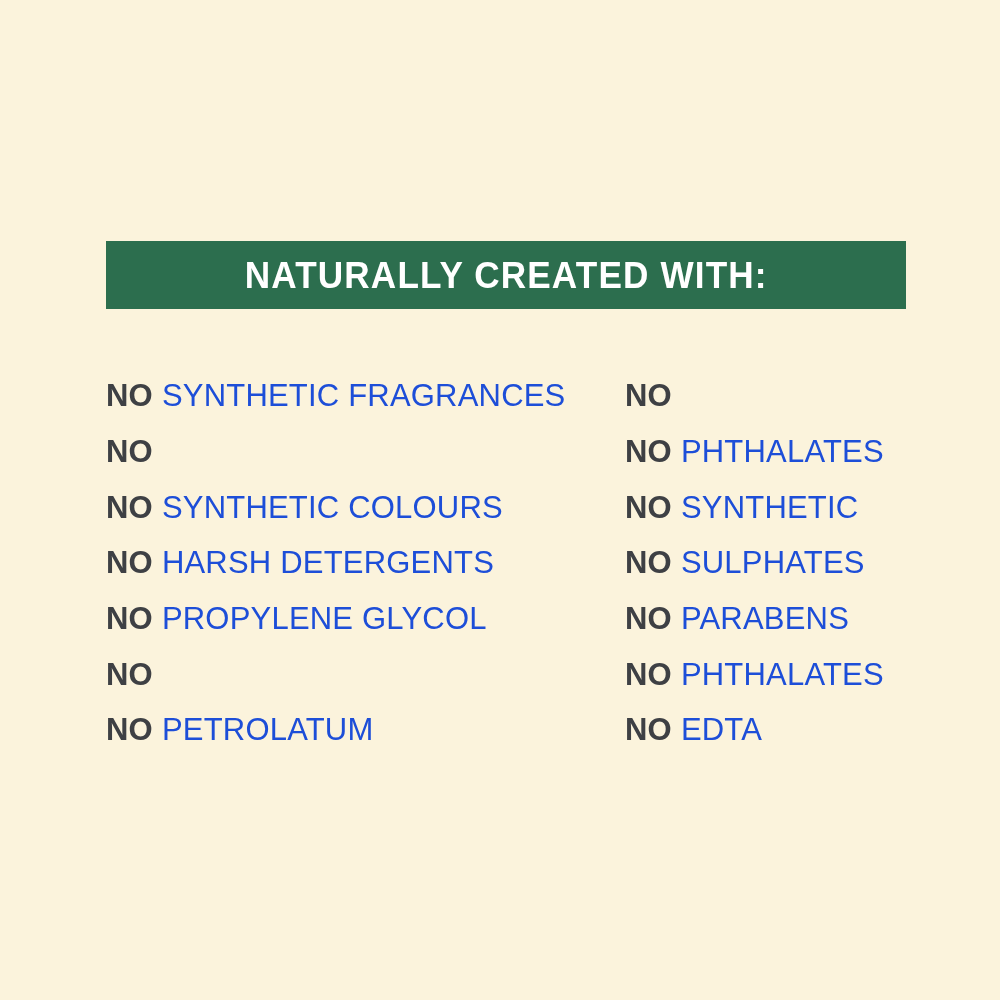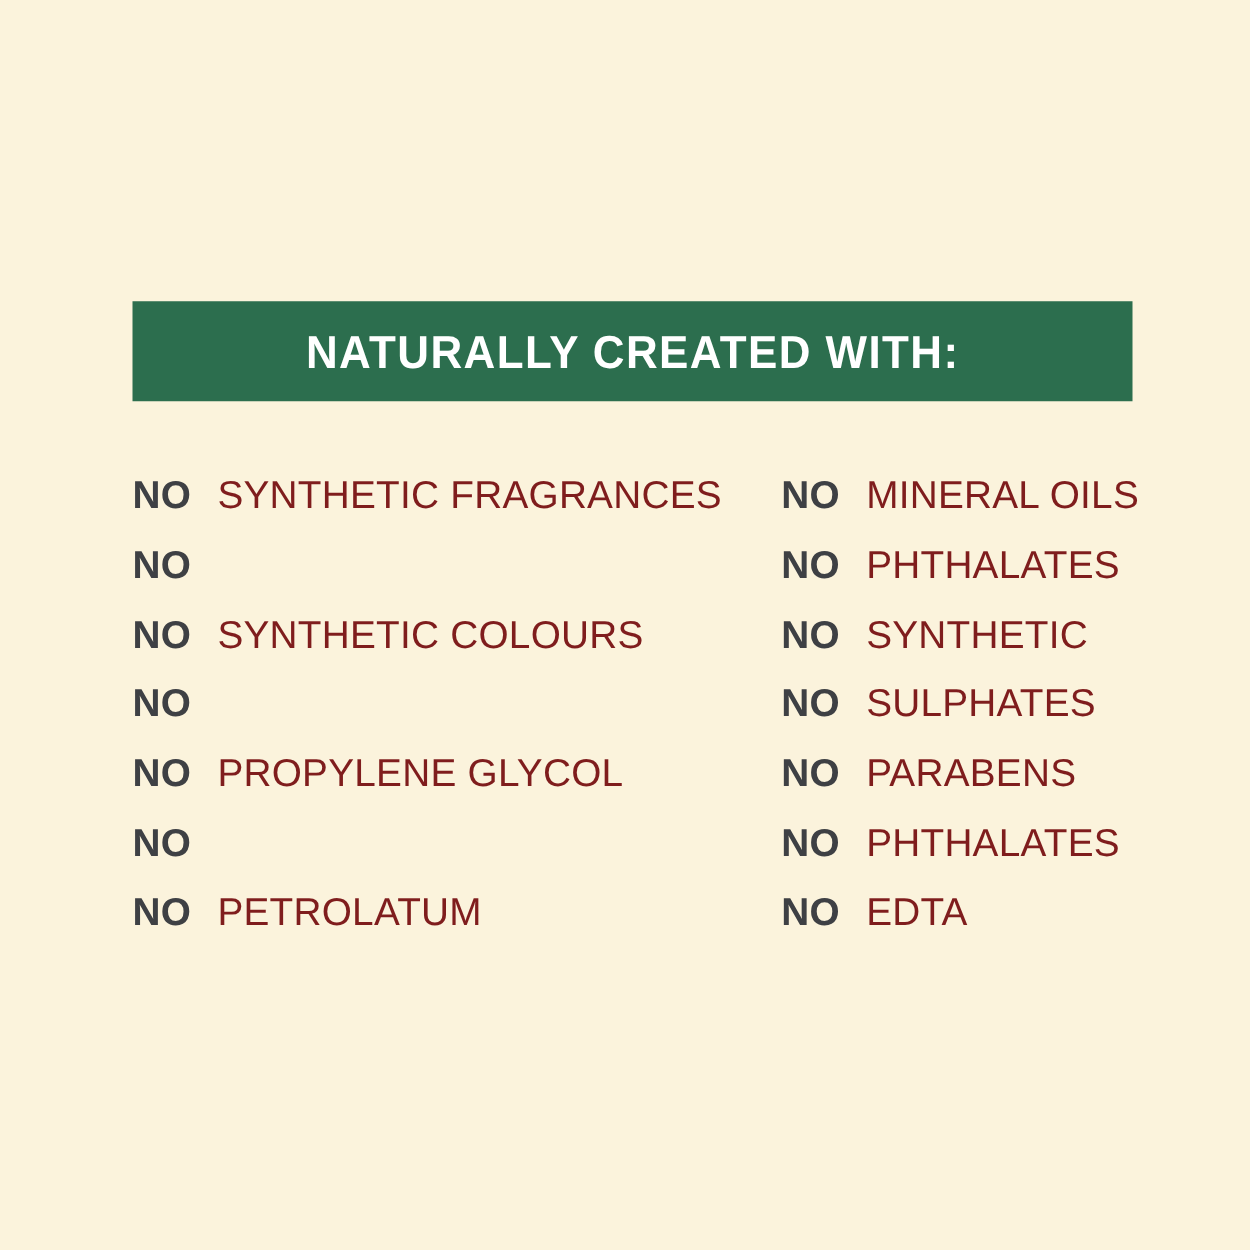--- a/index.html
+++ b/index.html
@@ -20,21 +20,21 @@
     height: 1000px;
     background: #fbf3dc;
   }
 
   
   .banner {
     position: absolute;
     left: 106px;
     top: 241px;
     width: 800px;
-    height: 80px;
+    height: 68px;
     background: #2c6e4e;
     display: flex;
     align-items: center;
     justify-content: center;
     box-sizing: border-box;
   }
   .banner-title {
     color: #ffffff;
     font-family: "Liberation Sans Narrow", "Liberation Sans", sans-serif;
     font-weight: bold;
@@ -71,26 +71,26 @@
     white-space: nowrap;
   }
   .claim-no {
     color: #3e4044;
     font-weight: bold;
     font-size: 31px;
     letter-spacing: 0.2px;
     line-height: 1;
   }
   .claim-text {
-    color: #7f1d1d;
+    color: #1d4ed8;
     font-weight: 400;
     font-size: 31px;
     letter-spacing: 0.2px;
     line-height: 1;
-    margin-left: 21px;
+    margin-left: 9px;
   }
 </style>
 </head>
 <body>
 
 <div class="page">
 
   <div class="banner">
     <span class="banner-title">NATURALLY CREATED WITH:</span>
   </div>
@@ -104,38 +104,38 @@
       </div>
       <div class="claim-row">
         <span class="claim-no">NO</span>
       </div>
       <div class="claim-row">
         <span class="claim-no">NO</span>
         <span class="claim-text">SYNTHETIC COLOURS</span>
       </div>
       <div class="claim-row">
         <span class="claim-no">NO</span>
+        <span class="claim-text">HARSH DETERGENTS</span>
       </div>
       <div class="claim-row">
         <span class="claim-no">NO</span>
         <span class="claim-text">PROPYLENE GLYCOL</span>
       </div>
       <div class="claim-row">
         <span class="claim-no">NO</span>
       </div>
       <div class="claim-row">
         <span class="claim-no">NO</span>
         <span class="claim-text">PETROLATUM</span>
       </div>
     </div>
 
     <div class="claims-col right">
       <div class="claim-row">
         <span class="claim-no">NO</span>
-        <span class="claim-text">MINERAL OILS</span>
       </div>
       <div class="claim-row">
         <span class="claim-no">NO</span>
         <span class="claim-text">PHTHALATES</span>
       </div>
       <div class="claim-row">
         <span class="claim-no">NO</span>
         <span class="claim-text">SYNTHETIC</span>
       </div>
       <div class="claim-row">

